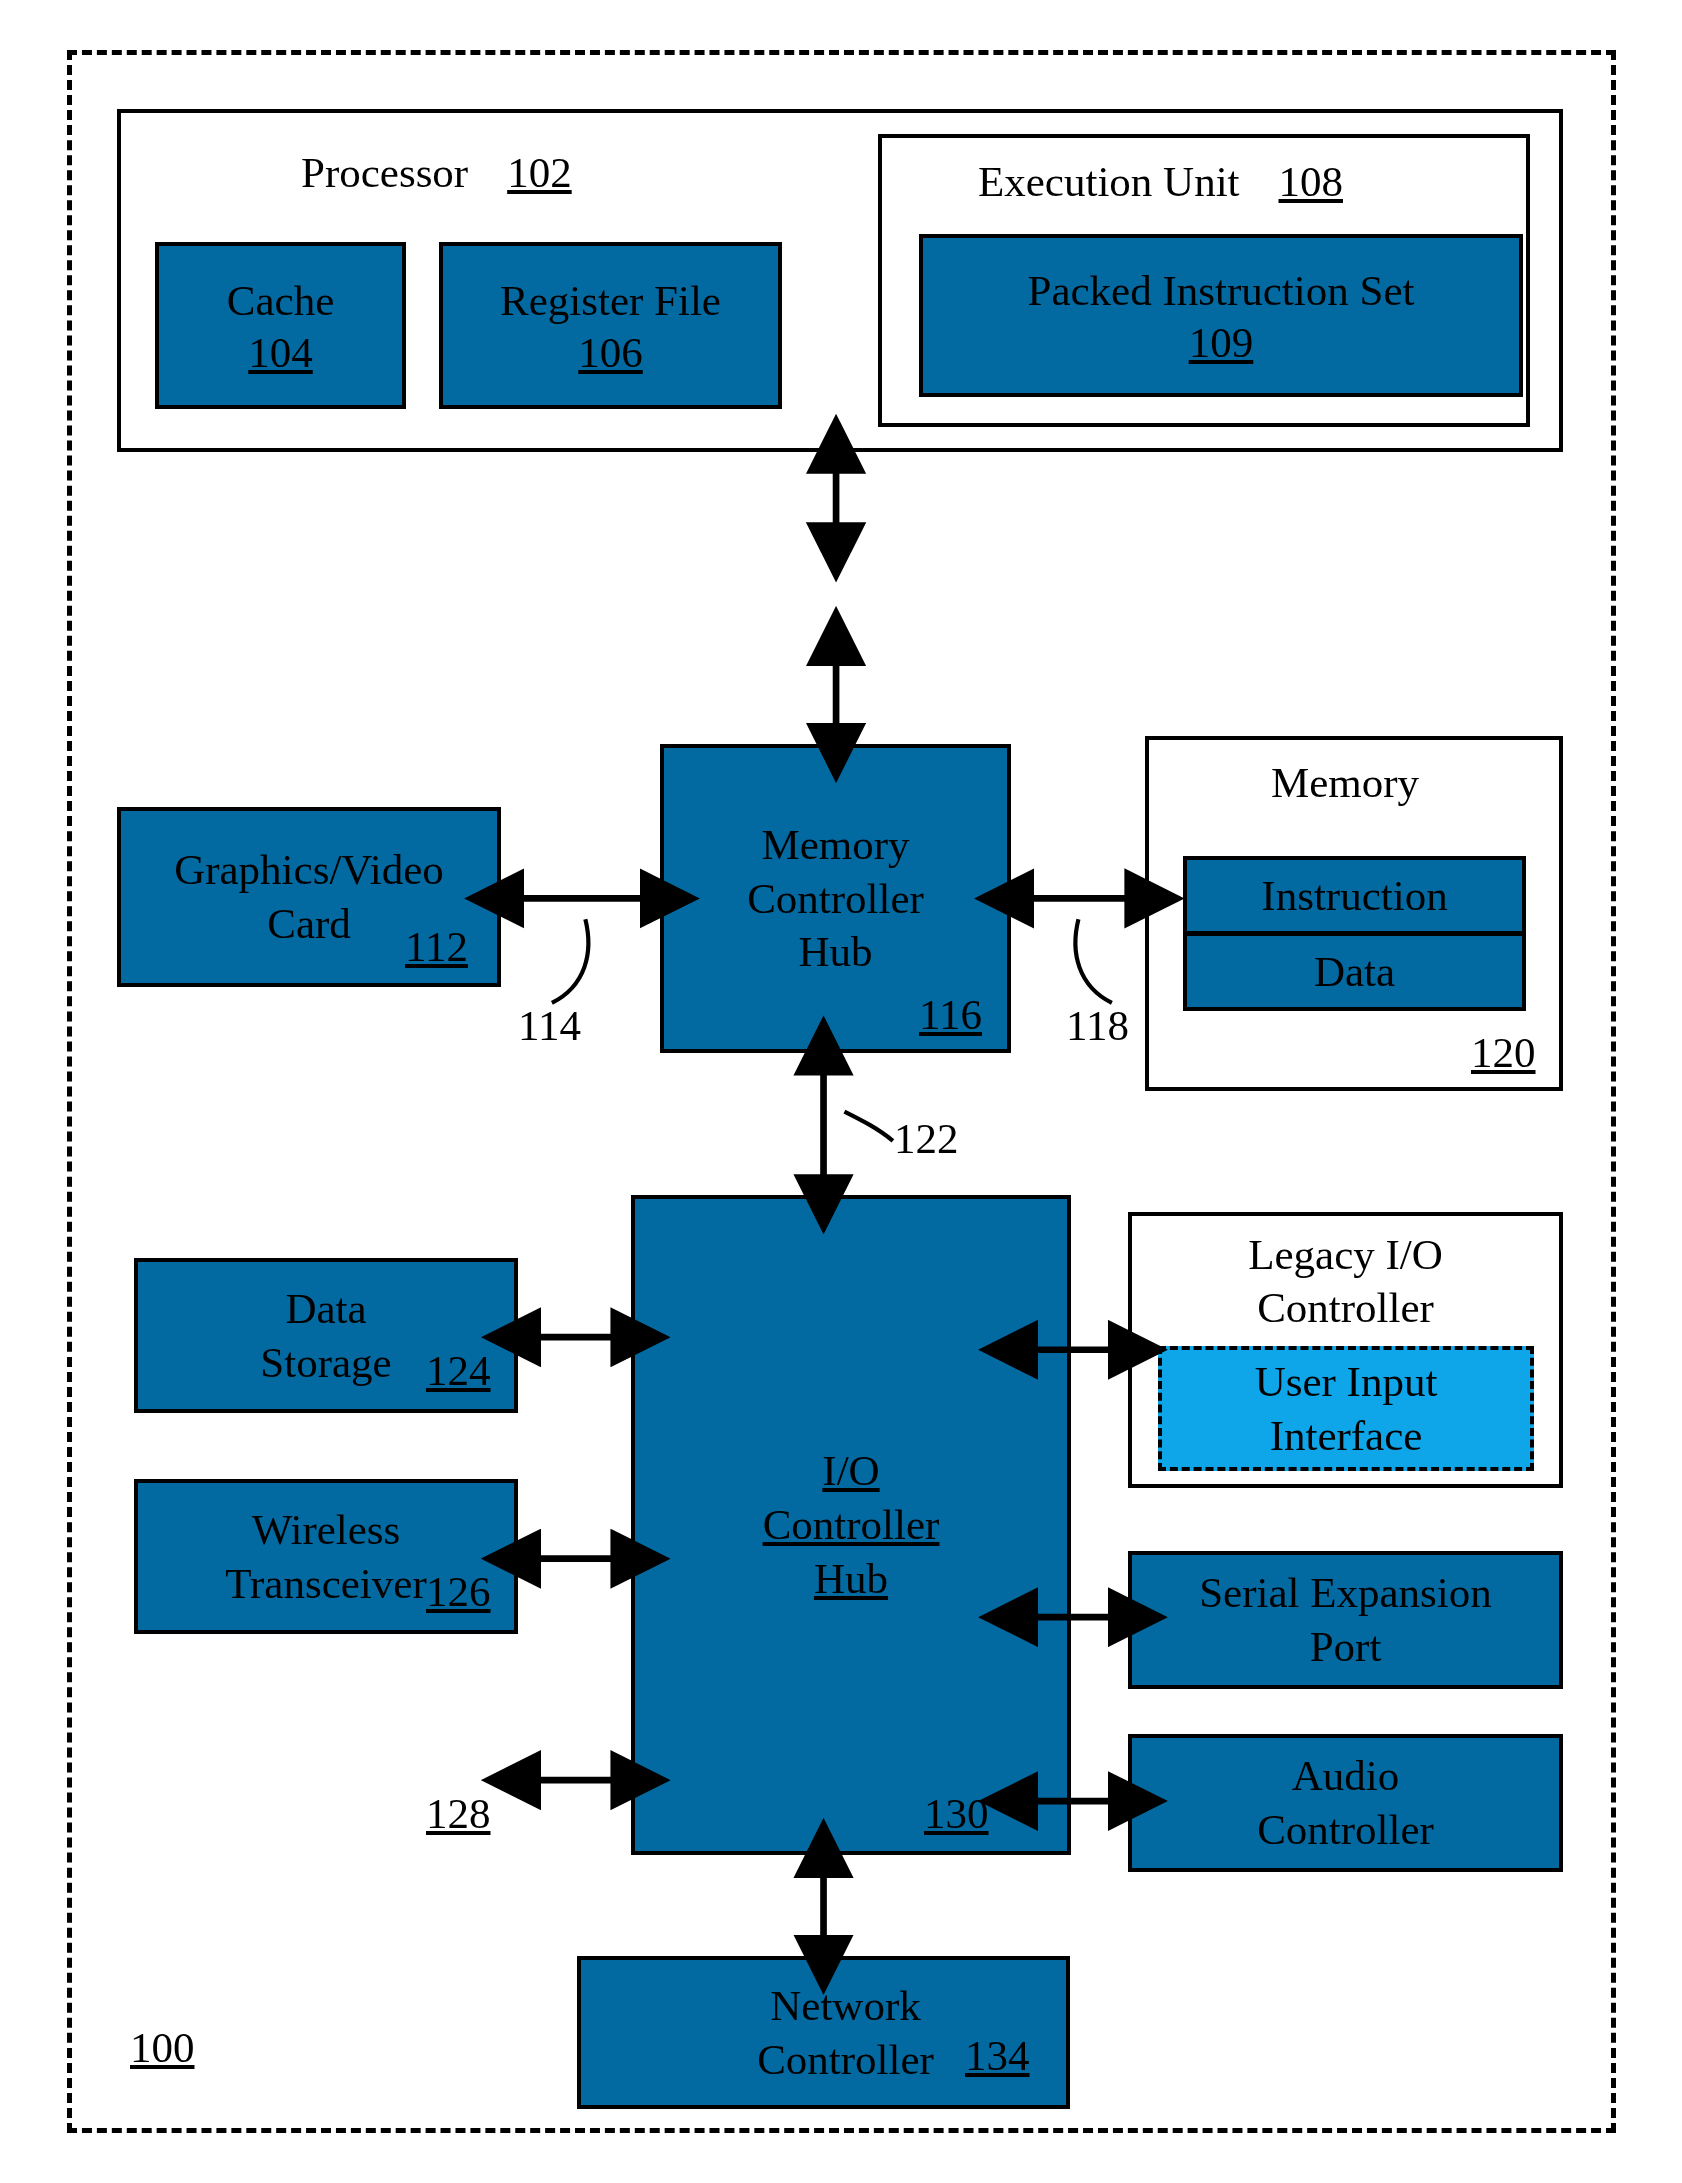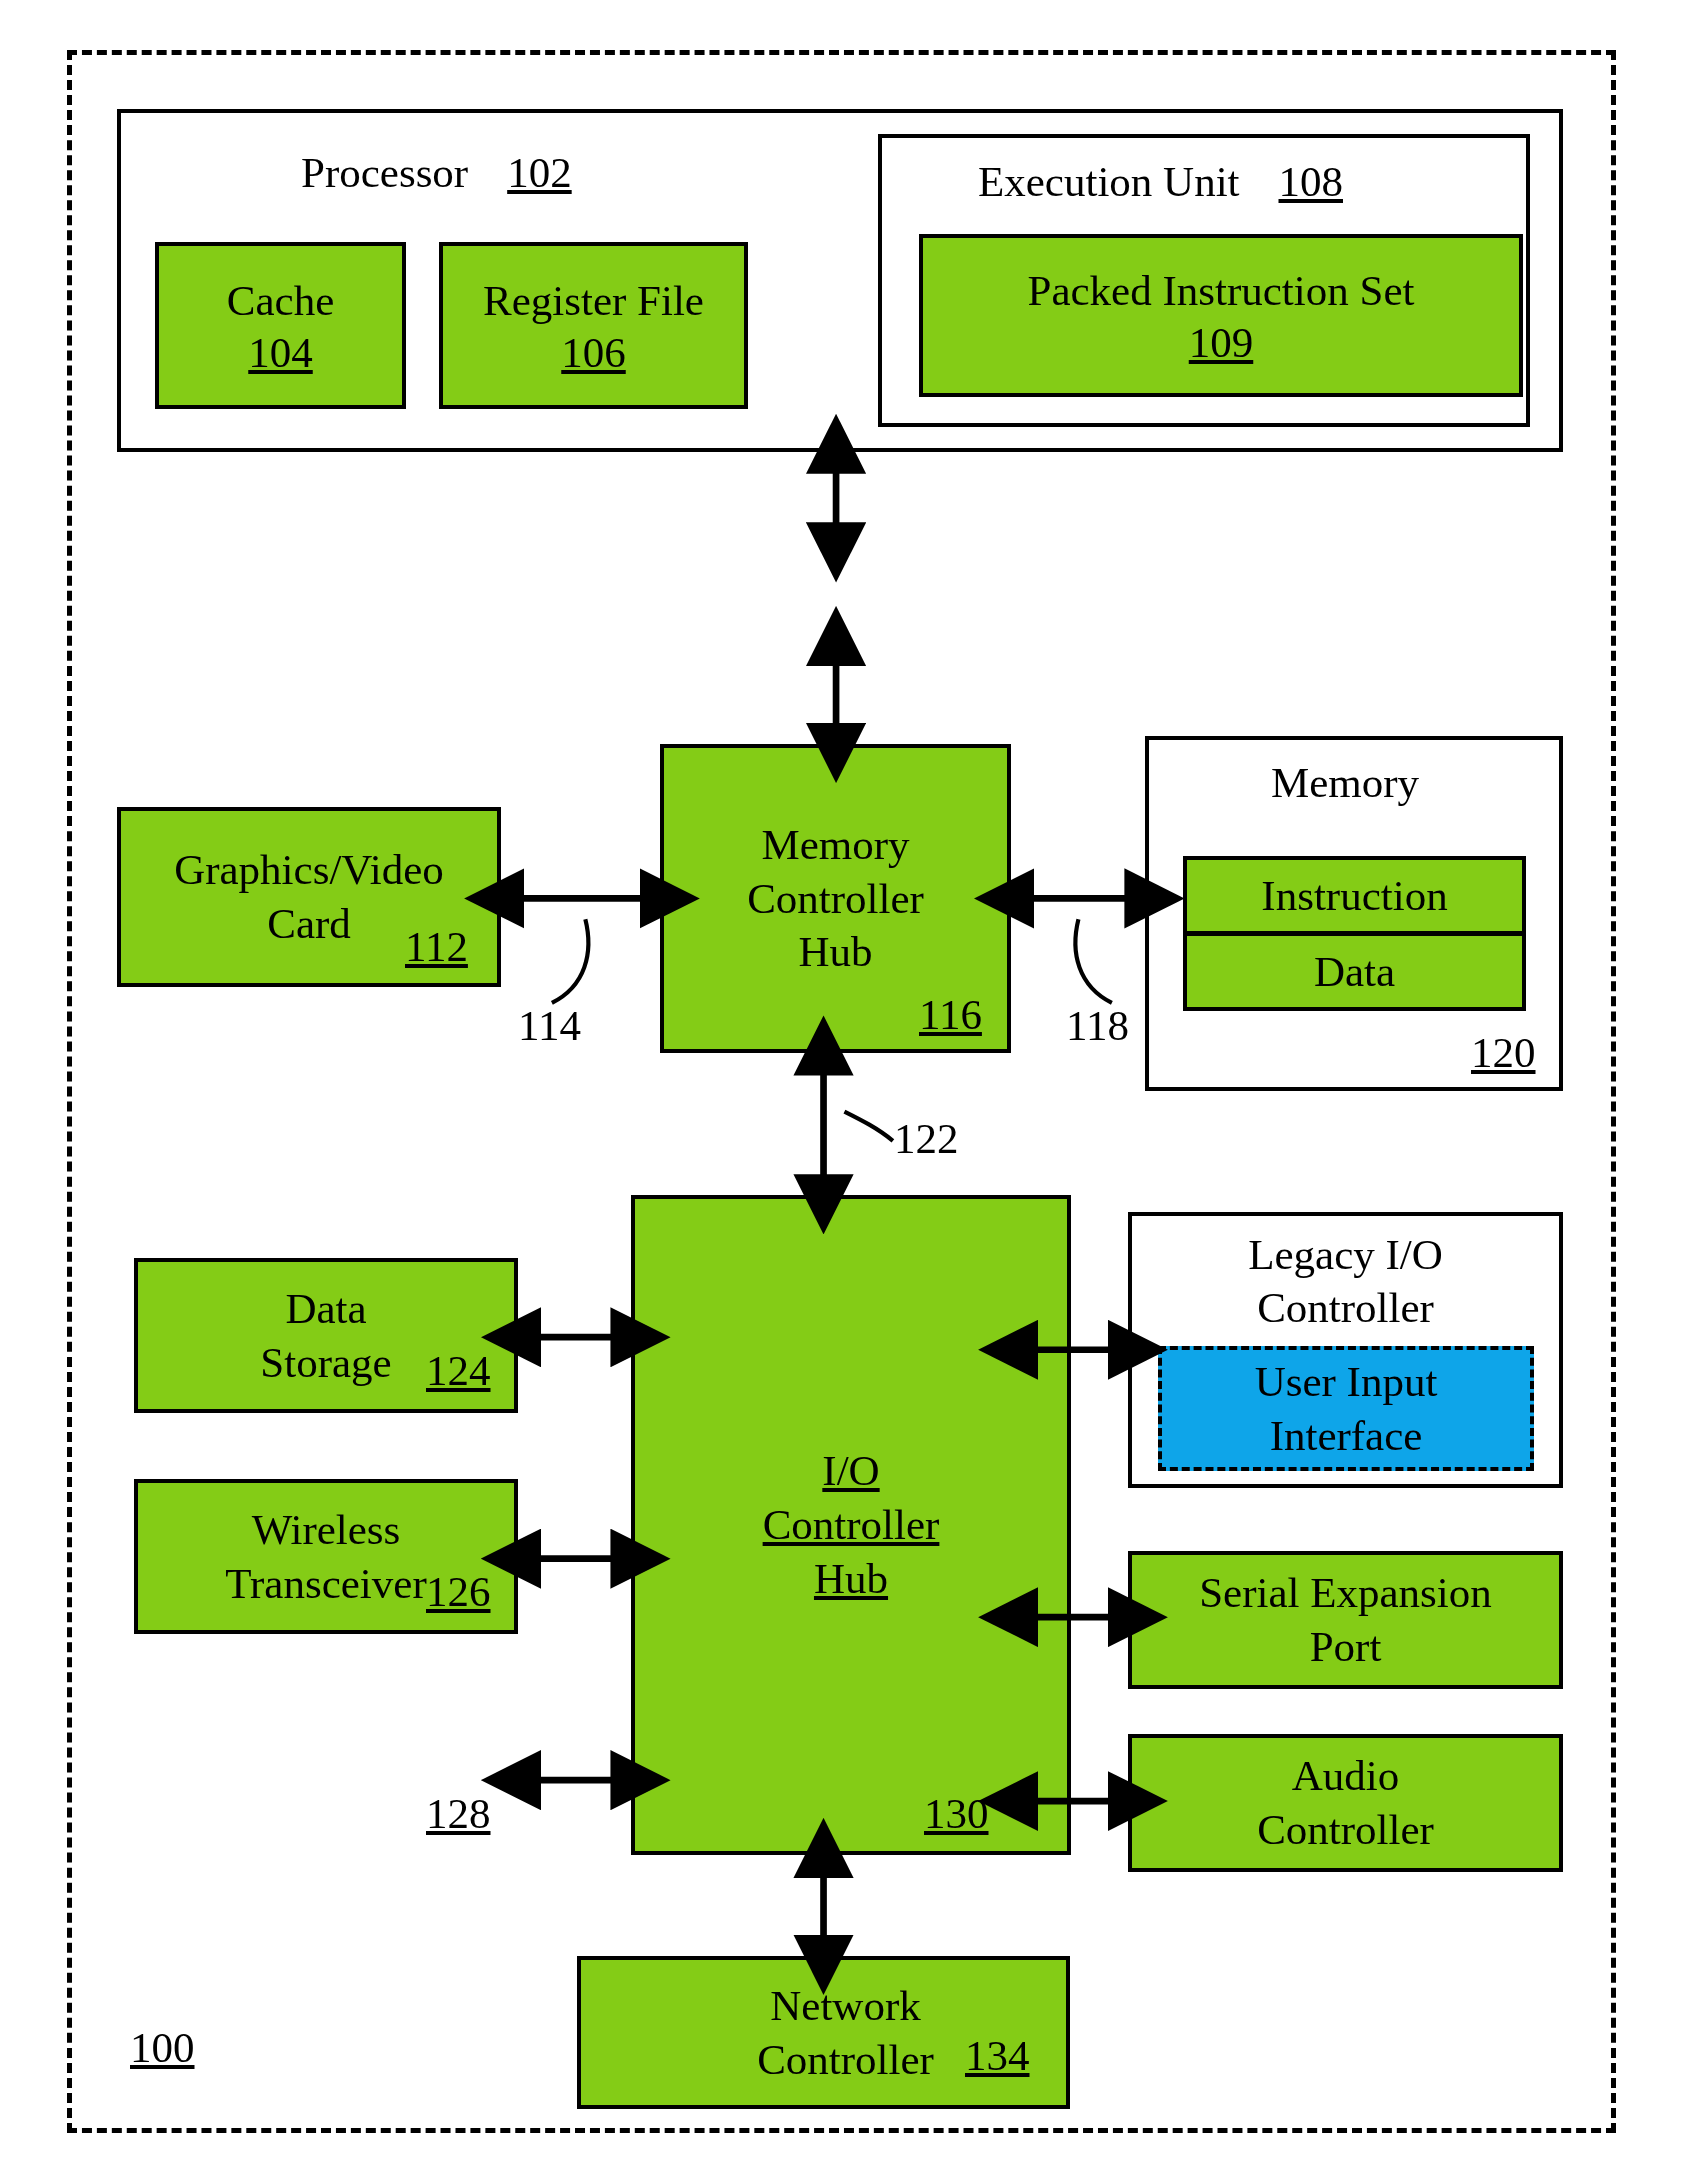--- a/index.html
+++ b/index.html
@@ -11,21 +11,21 @@
   #stage {
     position: relative;
     width: 1683px;
     height: 2183px;
     background: #fff;
   }
   .box {
     position: absolute;
     border: 4.2px solid #000;
     box-sizing: border-box;
-    background: #84cc16;
+    background: #0369a1;
     text-align: center;
     display: flex;
     flex-direction: column;
     align-items: center;
     justify-content: center;
   }
   .dbox {
     position: absolute;
     border: 4.2px dashed #000;
     box-sizing: border-box;
@@ -66,21 +66,21 @@
     <span class="lbl">Processor</span>
     <span class="lbl">&nbsp;&nbsp;&nbsp;</span>
     <span class="ref">102</span>
   </div>
 
   <div class="box" style="left:155px; top:242px; width:251px; height:167px;">
     <span class="lbl">Cache</span>
     <span class="ref">104</span>
   </div>
 
-  <div class="box" style="left:439px; top:242px; width:309px; height:167px;">
+  <div class="box" style="left:439px; top:242px; width:343px; height:167px;">
     <span class="lbl">Register File</span>
     <span class="ref">106</span>
   </div>
 
   <div class="box nofill" style="left:878px; top:134px; width:652px; height:293px; justify-content:flex-start;"></div>
   <div style="position:absolute; left:978px; top:155px;">
     <span class="lbl">Execution Unit</span>
     <span class="lbl">&nbsp;&nbsp;&nbsp;</span>
     <span class="ref">108</span>
   </div>

